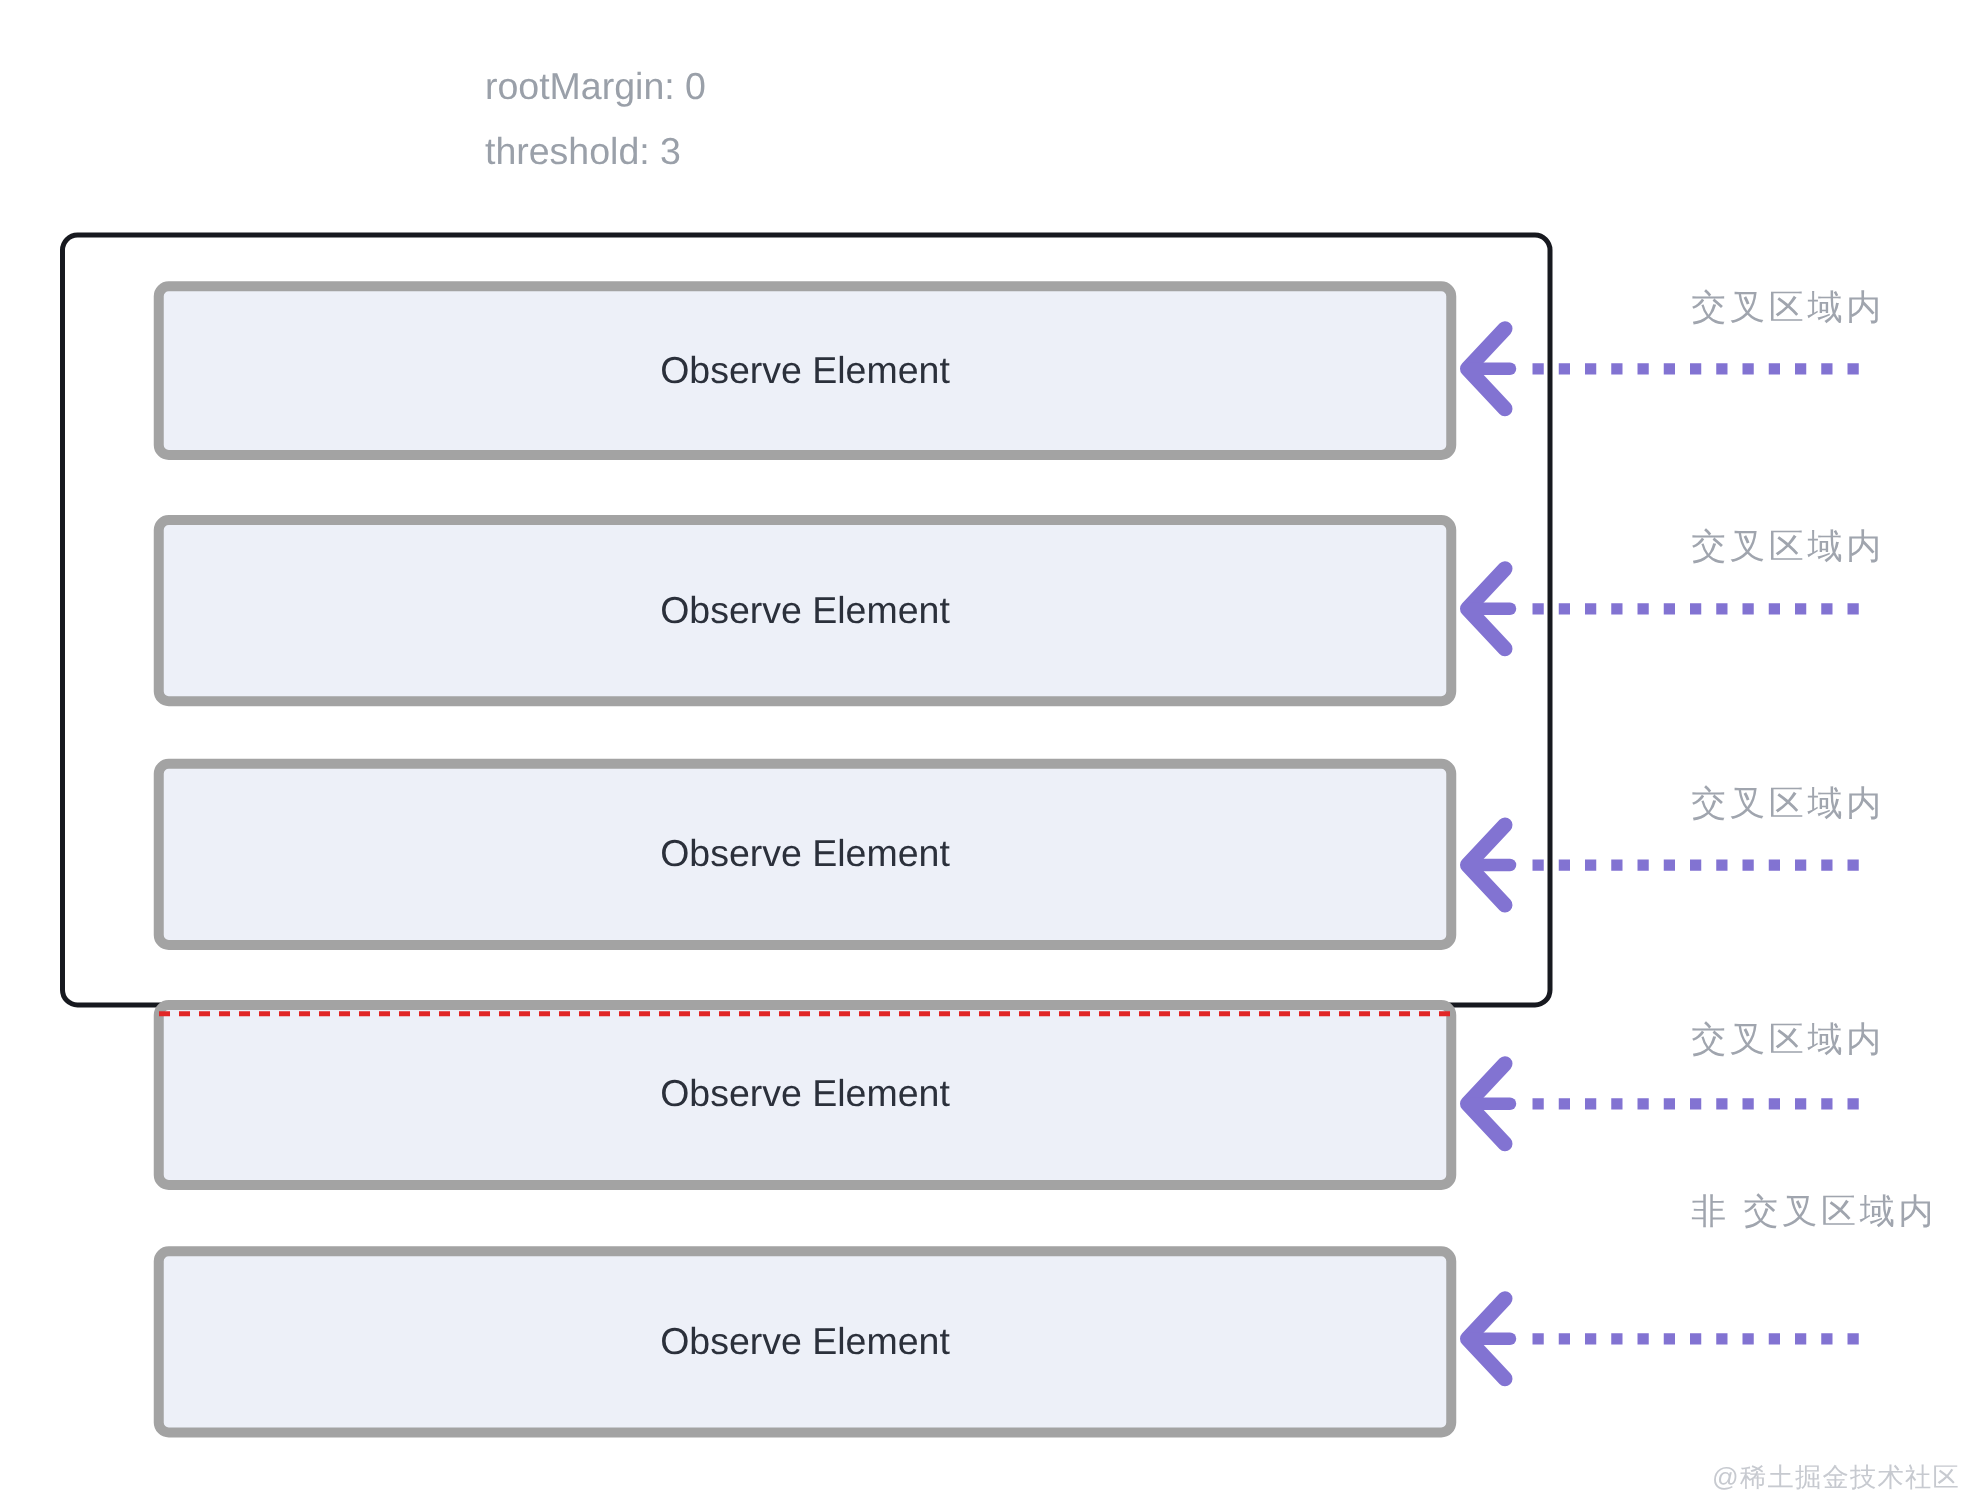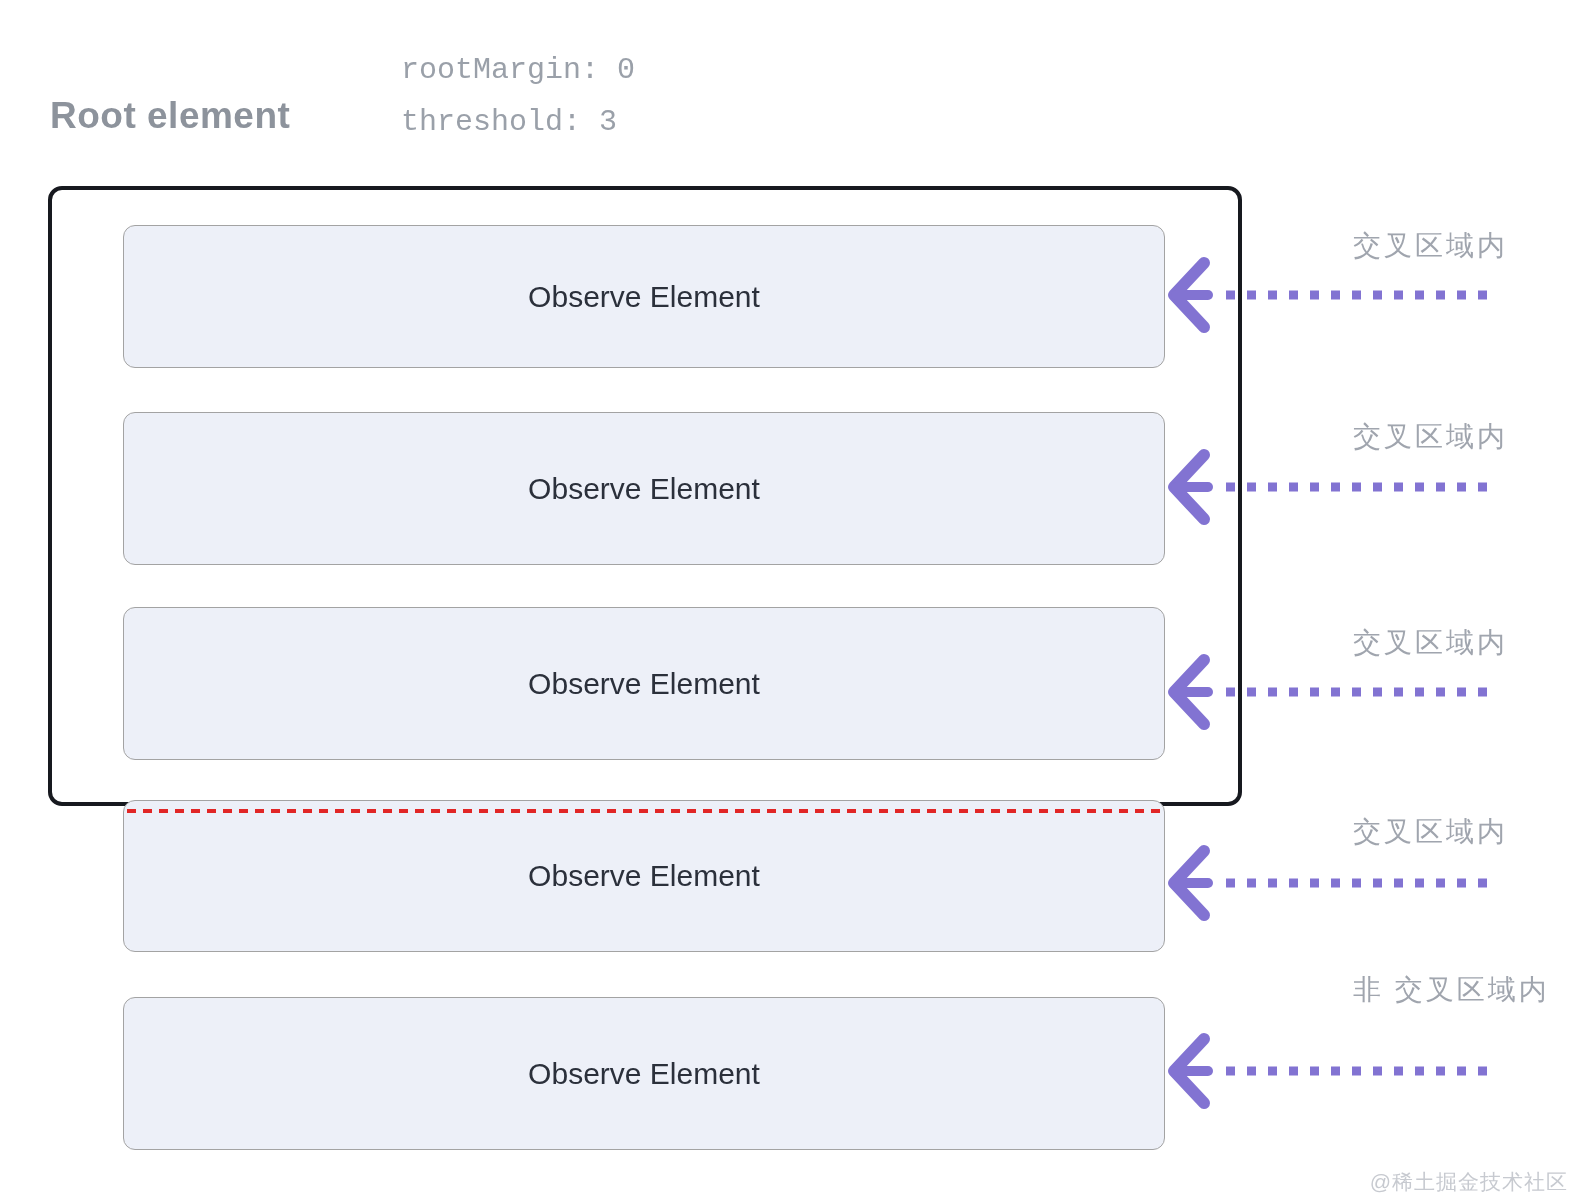--- a/index.html
+++ b/index.html
@@ -9,37 +9,37 @@
     background:#ffffff;
     font-family:"Liberation Sans","DejaVu Sans",sans-serif;
     overflow:hidden;
   }
   .hdr-root{
     position:absolute;left:50px;top:95px;
     font-size:37px;font-weight:700;color:#8d939c;
     letter-spacing:0.5px;
   }
   .hdr-opt{
-    position:absolute;left:401px;
-    font-size:30px;color:#9aa0a9;font-family:Liberation Mono, monospace;
+    position:absolute;left:388px;
+    font-size:30px;color:#9aa0a9;
   }
   .opt1{top:53px;}
   .opt2{top:105px;}
   .root-box{
     position:absolute;left:48px;top:186px;
     width:1194px;height:620px;
     border:4px solid #17191f;border-radius:14px;
     box-sizing:border-box;
     background:transparent;
     z-index:1;
   }
   .obox{
     position:absolute;left:123px;width:1042px;
     background:#edf0f8;
-    border:1px solid #a3a3a3;border-radius:12px;
+    border:8px solid #a3a3a3;border-radius:12px;
     box-sizing:border-box;
     display:flex;align-items:center;justify-content:center;
     z-index:2;
   }
   .obox span{
     font-size:30px;color:#2b303b;
   }
   .b1{top:225px;height:143px;}
   .b2{top:412px;height:153px;}
   .b3{top:607px;height:153px;}
@@ -63,32 +63,31 @@
   .a5{top:1029px;}
   .status{
     position:absolute;left:1353px;
     font-size:28px;line-height:36px;color:#a0a5ae;
     letter-spacing:3px;white-space:nowrap;
   }
   .s1{top:228px;}
   .s2{top:419px;}
   .s3{top:625px;}
   .s4{top:814px;}
-  .s5{top:972px;}
+  .s5{top:951px;}
   .watermark{
     position:absolute;right:10px;bottom:8px;
     font-size:21px;color:#c7cad0;letter-spacing:1px;margin-top:16px;
   }
 </style>
 </head>
 <body>
 
 <div class="canvas">
 
-  <div class="hdr-root">Root element</div>
   <div class="hdr-opt opt1">rootMargin: 0</div>
   <div class="hdr-opt opt2">threshold: 3</div>
 
   <div class="root-box"></div>
 
   <div class="obox b1">
     <span>Observe Element</span>
   </div>
   <div class="obox b2">
     <span>Observe Element</span>

